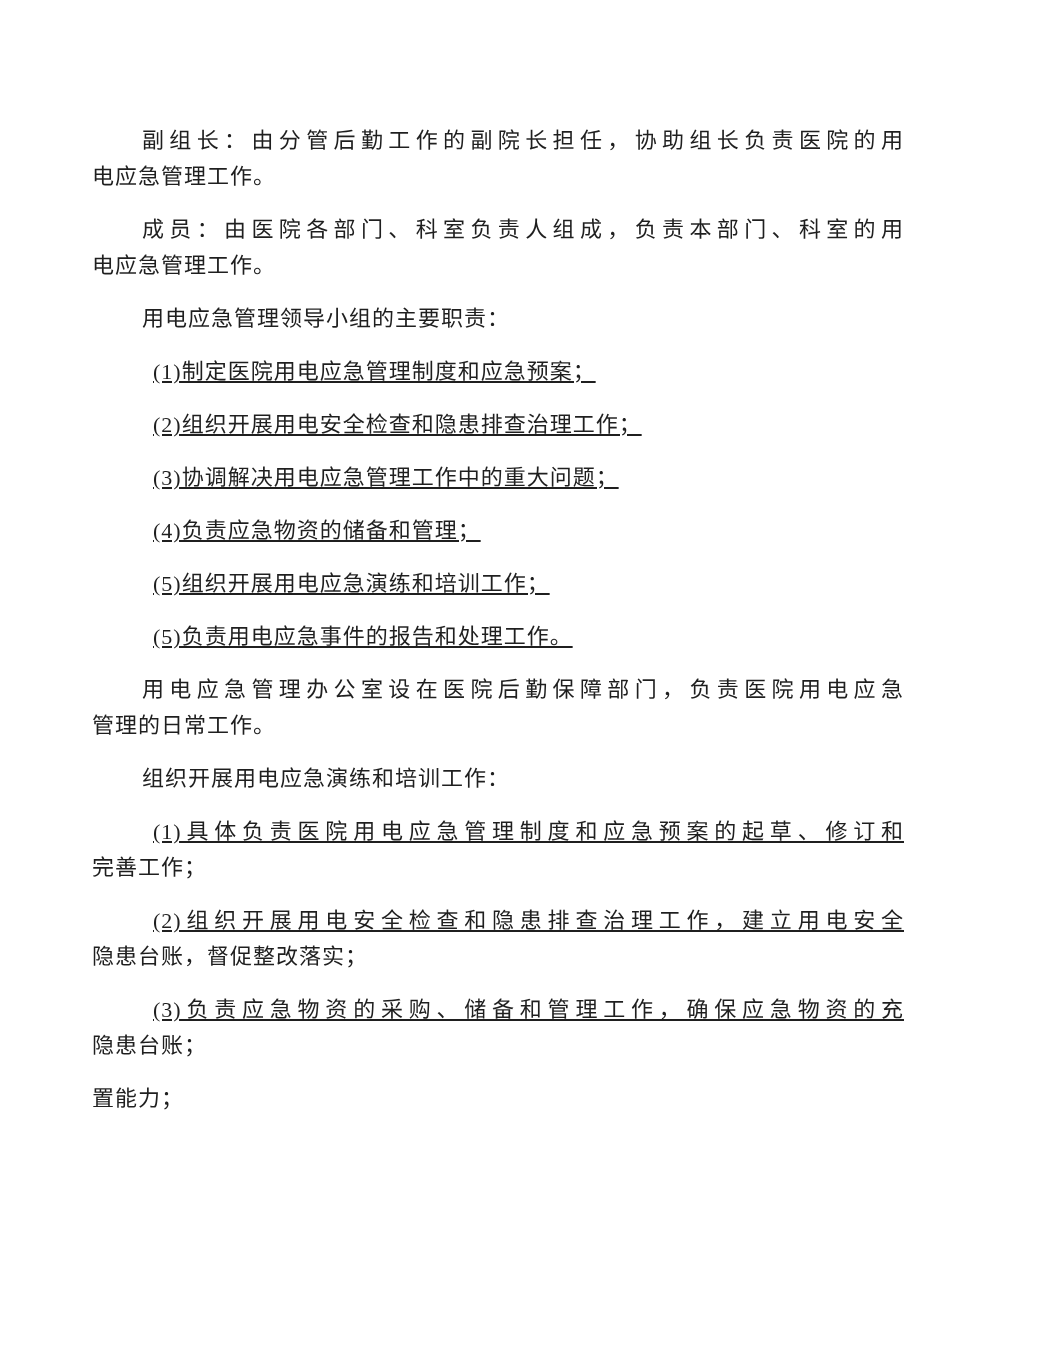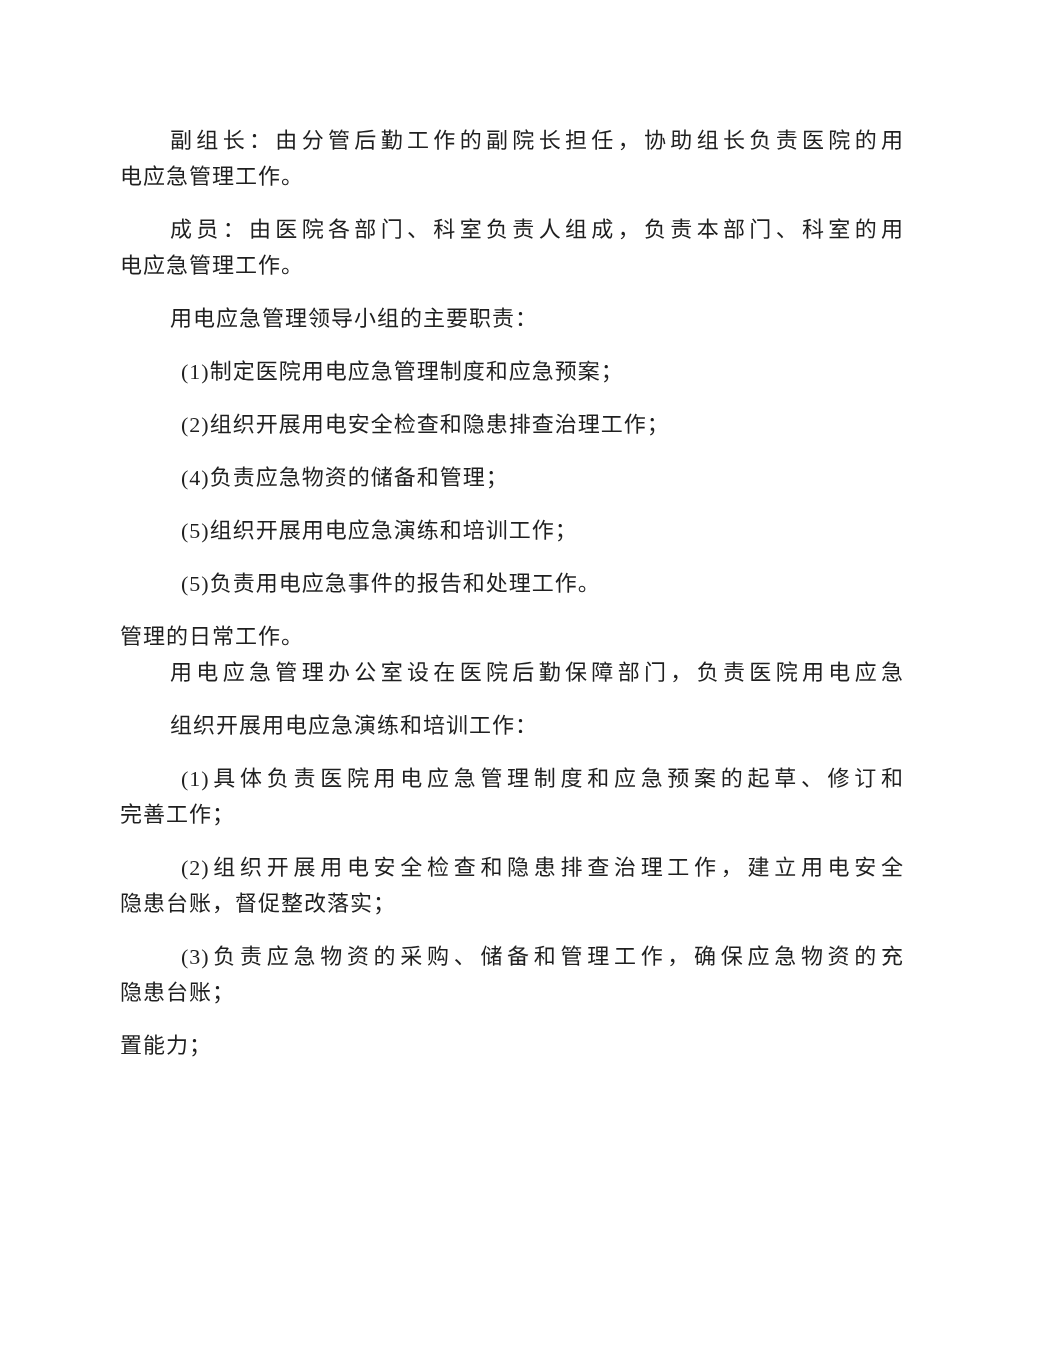--- a/index.html
+++ b/index.html
@@ -9,21 +9,21 @@
   }
   body {
     width: 1056px;
     height: 1365px;
     overflow: hidden;
   }
   .doc-page {
     box-sizing: border-box;
     width: 1056px;
     height: 1365px;
-    padding: 123px 152px 40px 120px;
+    padding: 123px 152px 40px 92px;
     background: #ffffff;
     font-family: "Liberation Serif", "DejaVu Serif", serif;
     font-size: 22px;
     color: #1f1f1f;
     letter-spacing: 1px;
   }
   .para {
     margin: 0 0 17px 0;
   }
   .line {
@@ -36,20 +36,21 @@
     text-align-last: justify;
     text-justify: inter-character;
   }
   
   .line.first-body {
     padding-left: 50px;
   }
   
   .line.first-item {
     padding-left: 61px;
+    text-decoration: underline;
   }
 </style>
 </head>
 <body>
 
 <div class="doc-page">
 
   <div class="para">
     <div class="line first-body full">副组长：由分管后勤工作的副院长担任，协助组长负责医院的用</div>
     <div class="line">电应急管理工作。</div>
@@ -65,37 +66,40 @@
   </div>
 
   <div class="para">
     <div class="line first-item">(1)制定医院用电应急管理制度和应急预案；</div>
   </div>
 
   <div class="para">
     <div class="line first-item">(2)组织开展用电安全检查和隐患排查治理工作；</div>
   </div>
 
+  <div class="para">
+    <div class="line first-item">(3)协调解决用电应急管理工作中的重大问题；</div>
+  </div>
 
   <div class="para">
     <div class="line first-item">(4)负责应急物资的储备和管理；</div>
   </div>
 
   <div class="para">
     <div class="line first-item">(5)组织开展用电应急演练和培训工作；</div>
   </div>
 
   <div class="para">
     <div class="line first-item">(5)负责用电应急事件的报告和处理工作。</div>
   </div>
 
 
   <div class="para">
+    <div class="line first-body full">用电应急管理办公室设在医院后勤保障部门，负责医院用电应急</div>
     <div class="line">管理的日常工作。</div>
-    <div class="line first-body full">用电应急管理办公室设在医院后勤保障部门，负责医院用电应急</div>
   </div>
 
   <div class="para">
     <div class="line first-body">组织开展用电应急演练和培训工作：</div>
   </div>
 
   <div class="para">
     <div class="line first-item full">(1)具体负责医院用电应急管理制度和应急预案的起草、修订和</div>
     <div class="line">完善工作；</div>
   </div>

